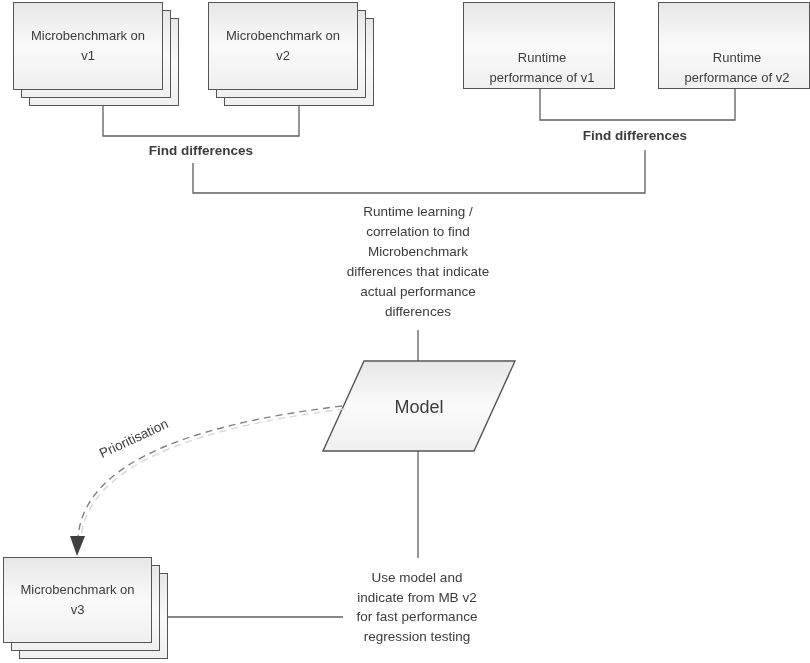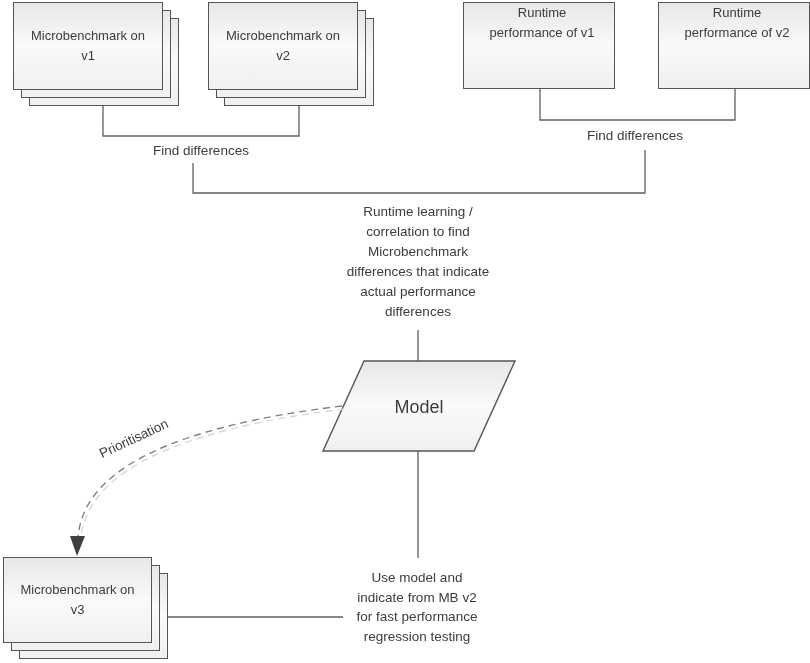--- a/index.html
+++ b/index.html
@@ -27,31 +27,31 @@
     box-sizing:border-box; border:1.4px solid var(--border);
     background:linear-gradient(180deg, var(--fill-top) 0%, var(--fill-mid) 50%, var(--fill-bottom) 100%);
   }
   .sheet.s2{transform:translate(8px,8px);}
   .sheet.s3{transform:translate(16px,16px);}
   .sheet.front{display:flex; align-items:center; justify-content:center;}
 
   .box{
     position:absolute; box-sizing:border-box; border:1.4px solid var(--border);
     background:linear-gradient(180deg, var(--fill-top) 0%, var(--fill-mid) 50%, var(--fill-bottom) 100%);
-    display:flex; align-items:flex-start; justify-content:center;padding-left:6px;
+    display:flex; align-items:flex-end; justify-content:center;padding-left:6px;
   }
   .boxlabel{
     display:block; text-align:center; white-space:pre-line;
     font-size:13px; line-height:20px; color:var(--text);
   }
   .lbl{
     position:absolute; text-align:center; white-space:pre-line;
     font-size:13.5px; line-height:20px; color:var(--text);
   }
-  .lbl.tight{line-height:16px;}
+  .lbl.tight{line-height:16px;font-weight:bold;}
   .lbl.bottomtext{line-height:19.5px;}
   #prioritisation-label{
     transform:rotate(-25deg); transform-origin:center center;
     font-size:13.5px;
   }
   #model-label{font-size:18px;}
 </style>
 </head>
 <body>
 

